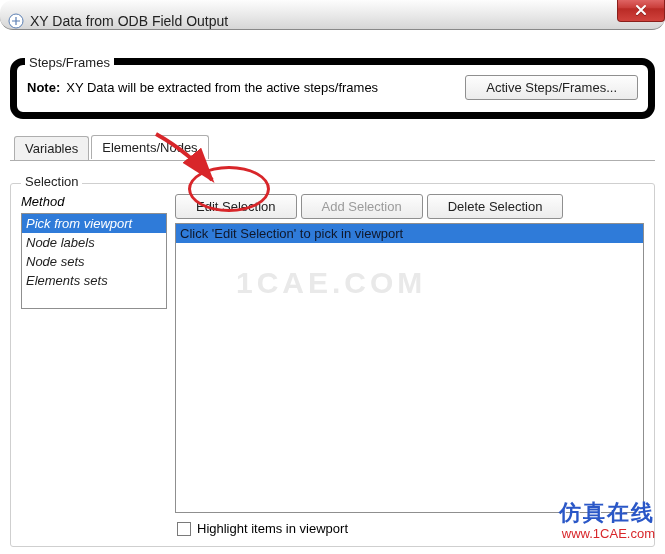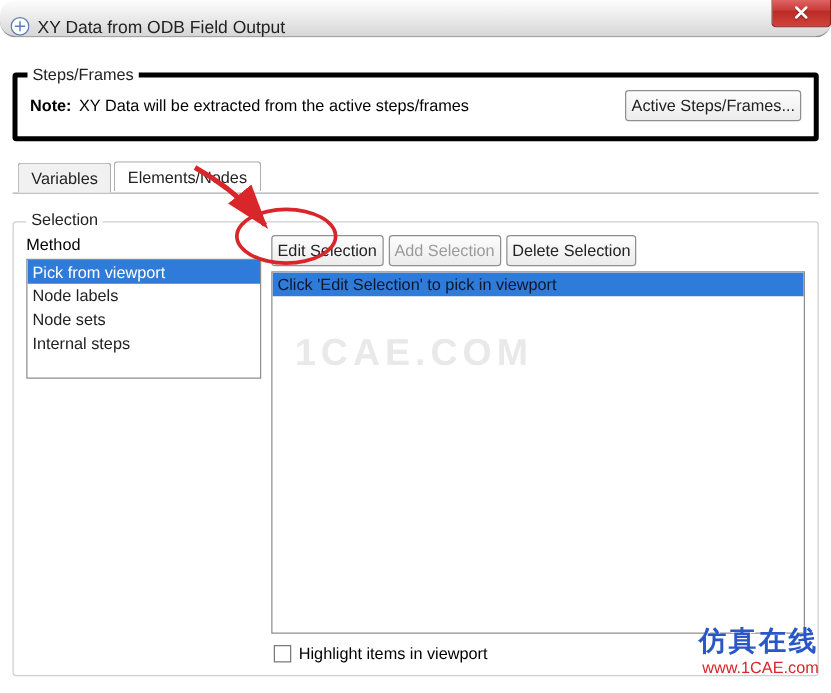--- a/index.html
+++ b/index.html
@@ -43,22 +43,22 @@
     display: flex; align-items: center; justify-content: center;
     color: #fff;
   }
   .closebtn svg { filter: drop-shadow(0 1px 0 rgba(0,0,0,0.3)); }
 
   .content {
     padding: 8px 10px 0 10px;
   }
 
   .groupbox {
-    border: 4px solid #000000;
-    border-radius: 3px;
+    border: 7px solid #000000;
+    border-radius: 13px;
     padding: 10px 10px 12px 10px;
     margin-top: 20px;
     position: relative;
   }
   .groupbox > .legend {
     position: absolute;
     top: -10px; left: 8px;
     background: #fff;
     padding: 0 4px;
     color: #222;
@@ -68,21 +68,21 @@
     display: flex;
     align-items: center;
     gap: 6px;
   }
   .noteline .notebold { font-weight: bold; }
   .noteline .spacer { flex: 1; }
   .btn {
     background: linear-gradient(to bottom, #fdfdfd, #ececec);
     border: 1px solid #8f8f8f;
     border-radius: 3px;
-    padding: 4px 4px;
+    padding: 4px 20px;
     color: #222;
     font-family: inherit;
     font-size: 13px;
     cursor: default;
     white-space: nowrap;
   }
   .btn.disabled { color: #9b9b9b; }
 
   .tabs-strip {
     display: flex;
@@ -128,21 +128,21 @@
     background: #fff;
     padding: 0 4px;
     color: #222;
   }
 
   .row {
     display: flex;
     gap: 8px;
     align-items: flex-start;
   }
-  .methodcol { width: 188px; }
+  .methodcol { width: 146px; font-style: italic; }
   .method-label { margin-bottom: 4px; }
 
   .methodlist {
     border: 1px solid #8f8f8f;
     background: #fff;
     height: 96px;
     overflow: hidden;
   }
   .methodlist .item {
     padding: 2px 4px;
@@ -273,21 +273,21 @@
   <div class="inner-group">
     <span class="legend">Selection</span>
 
     <div class="row">
       <div class="methodcol">
         <div class="method-label">Method</div>
         <div class="methodlist">
           <div class="item selected">Pick from viewport</div>
           <div class="item">Node labels</div>
           <div class="item">Node sets</div>
-          <div class="item">Internal steps</div>
+          <div class="item">Elements sets</div>
         </div>
       </div>
 
       <div class="rightcol">
         <div class="btnrow">
           <button class="btn">Edit Selection</button>
           <button class="btn disabled">Add Selection</button>
           <button class="btn">Delete Selection</button>
         </div>
         <div class="selectionlist">

